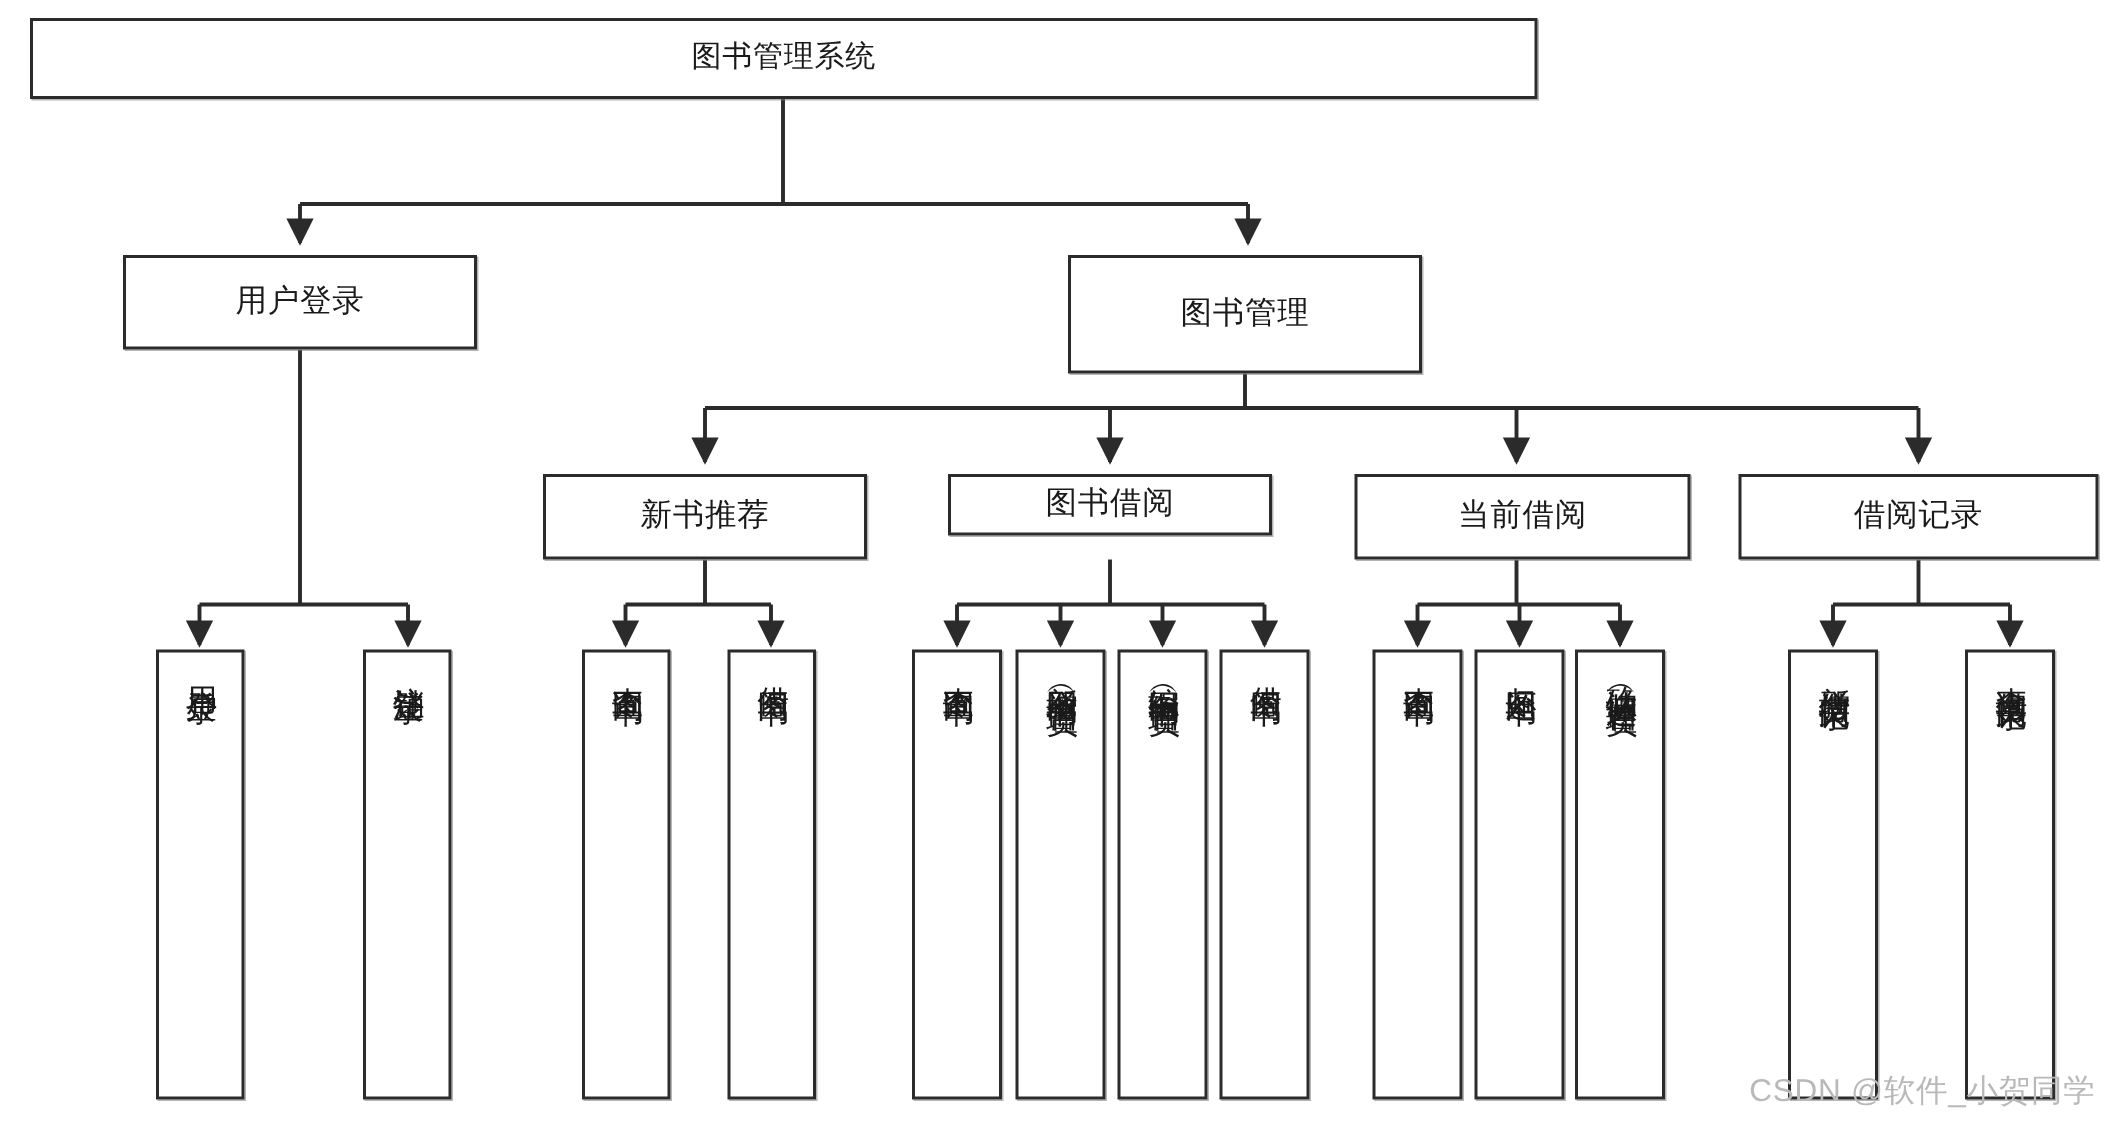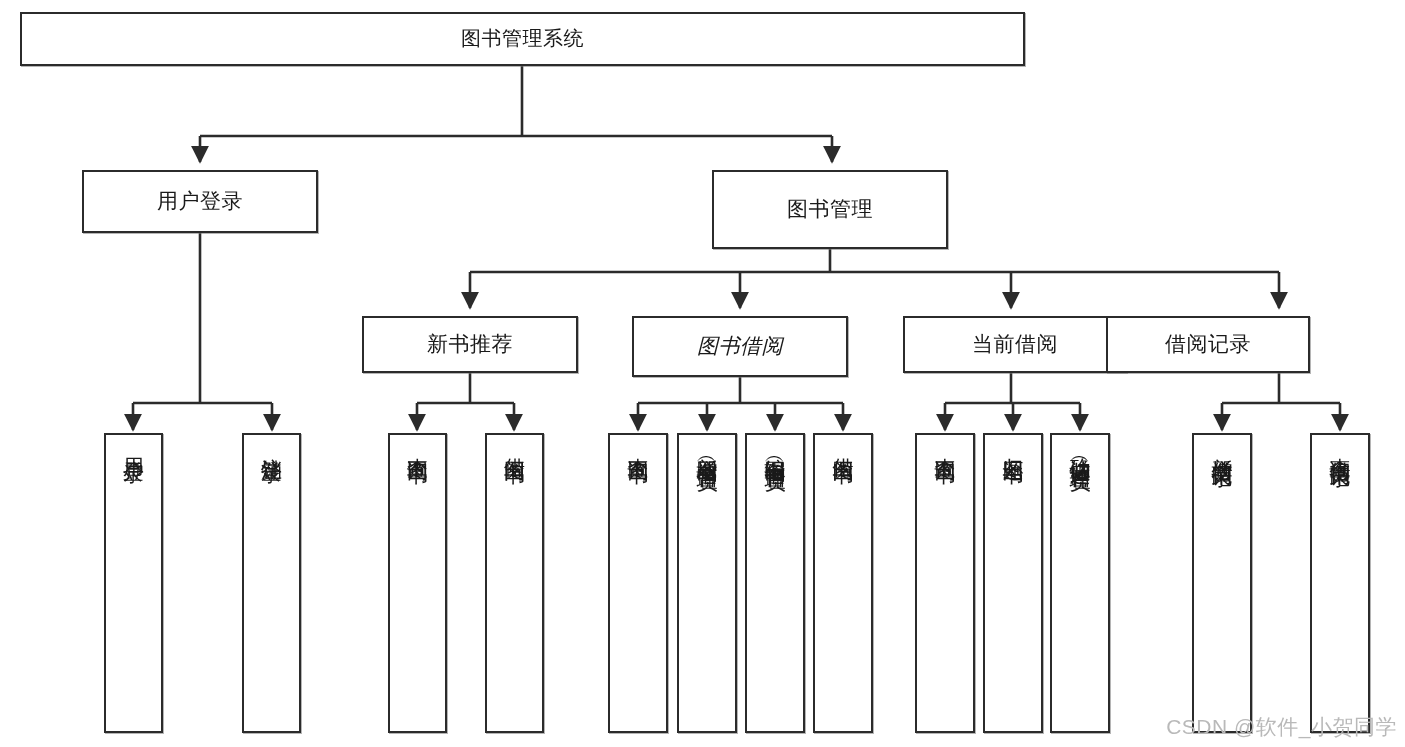--- a/index.html
+++ b/index.html
@@ -133,27 +133,27 @@
   <div class="node horizontal" style="left:82px; top:170px; width:236px; height:63px;">
     <span class="label">用户登录</span>
   </div>
   <div class="node horizontal" style="left:712px; top:170px; width:236px; height:79px;">
     <span class="label">图书管理</span>
   </div>
 
   <div class="node horizontal" style="left:362px; top:316px; width:216px; height:57px;">
     <span class="label">新书推荐</span>
   </div>
-  <div class="node horizontal" style="left:632px; top:316px; width:216px; height:61px;font-style:italic;">
+  <div class="node horizontal" style="left:632px; top:316px; width:216px; height:41px;">
     <span class="label">图书借阅</span>
   </div>
   <div class="node horizontal" style="left:903px; top:316px; width:224px; height:57px;">
     <span class="label">当前借阅</span>
   </div>
-  <div class="node horizontal" style="left:1106px; top:316px; width:204px; height:57px;">
+  <div class="node horizontal" style="left:1159px; top:316px; width:240px; height:57px;">
     <span class="label">借阅记录</span>
   </div>
 
   <div class="node vertical" style="left:104px; top:433px; width:59px; height:300px;">
     <span class="label">用户登录</span>
   </div>
   <div class="node vertical" style="left:242px; top:433px; width:59px; height:300px;">
     <span class="label">注销登录</span>
   </div>
 

